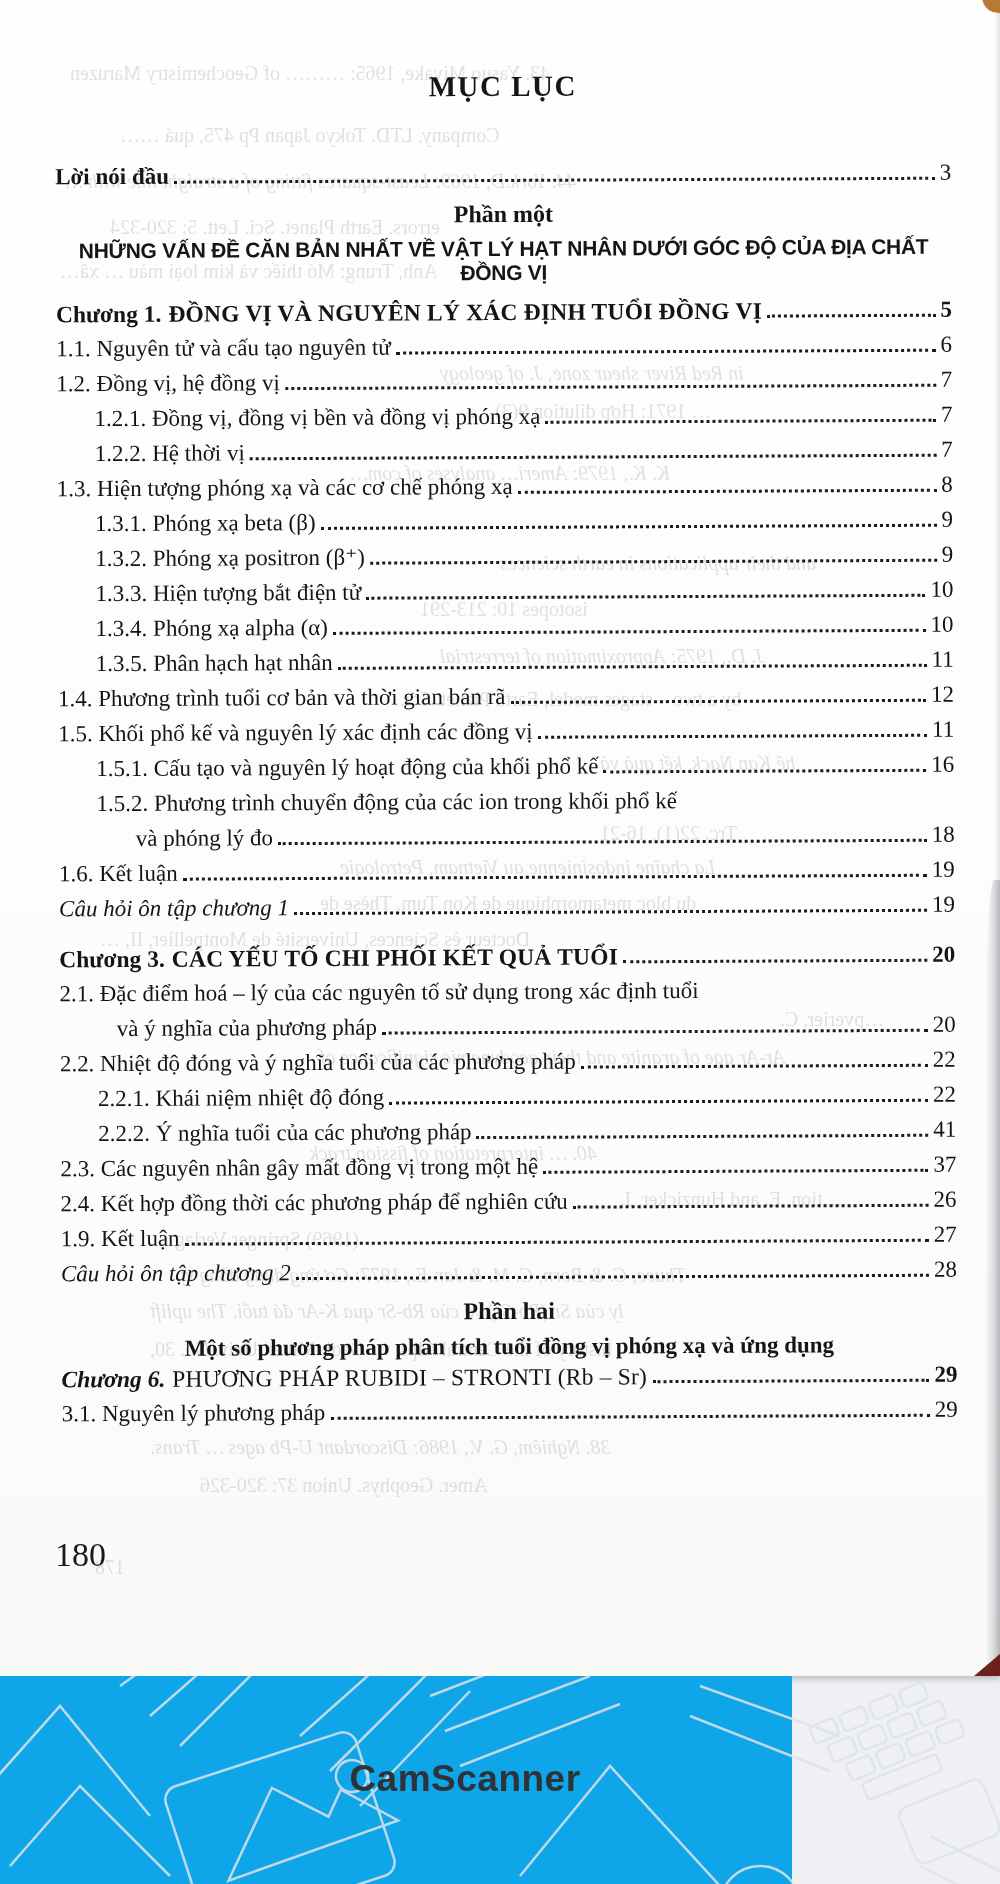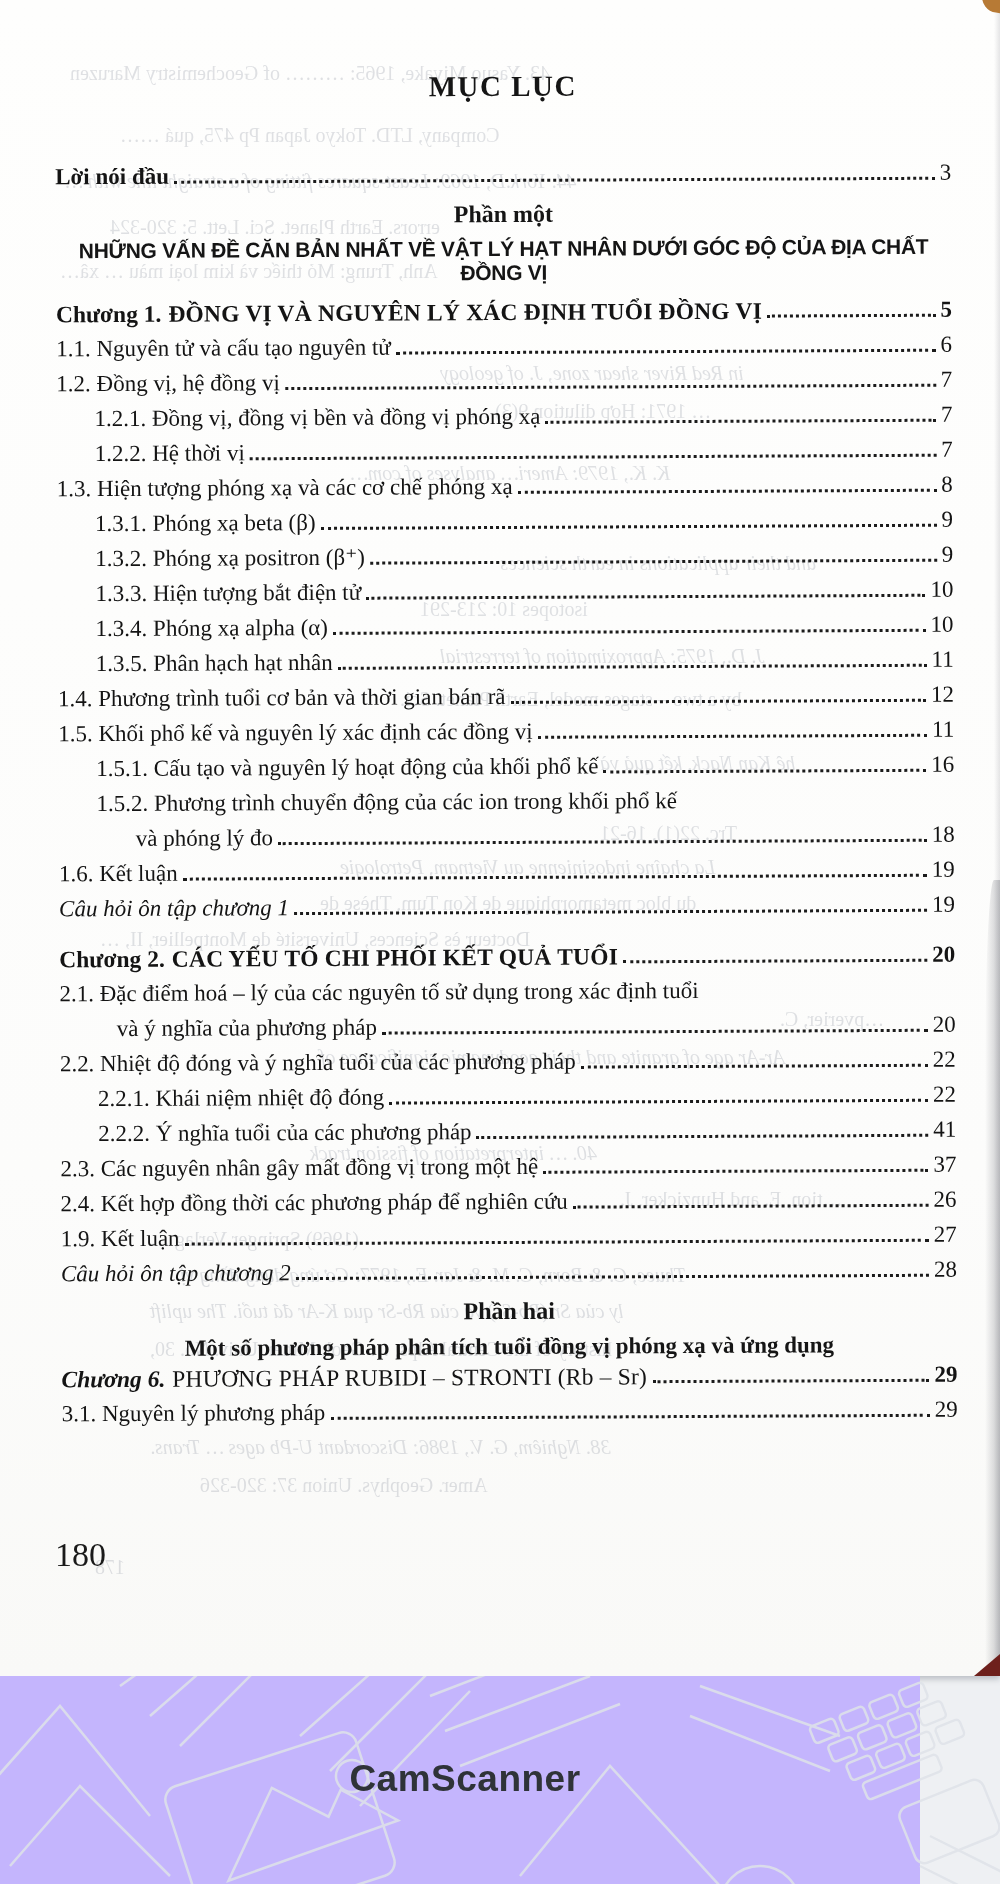--- a/index.html
+++ b/index.html
@@ -48,22 +48,22 @@
               background:linear-gradient(to left,rgba(140,140,148,.22),transparent);}
   .edge-shadow{position:absolute;right:0;top:880px;width:15px;height:796px;
                background:linear-gradient(to left,rgba(110,112,120,.38),transparent);
                border-top-left-radius:60% 200px;}
   .corner-curl{position:absolute;right:-3px;top:-4px;width:22px;height:16px;
                background:#b77a35;border-bottom-left-radius:18px;transform:rotate(8deg);}
   .bottom-sliver{position:absolute;right:0;top:1654px;width:26px;height:22px;
                  background:#6e201c;clip-path:polygon(100% 0,100% 100%,0 100%);}
 
   
-  .cs-band{position:absolute;left:0;top:1676px;width:920px;height:208px;
-           background:#c4b5fd;}
+  .cs-band{position:absolute;left:0;top:1676px;width:792px;height:208px;
+           background:#0ea5e9;}
   .cs-pattern{position:absolute;inset:0;opacity:.85;}
   .cs-text{position:absolute;left:0;top:82px;width:930px;text-align:center;
            font-family:"Liberation Sans","DejaVu Sans",sans-serif;
            font-size:37px;font-weight:600;color:#2f3338;letter-spacing:.5px;}
 </style>
 </head>
 <body>
 
 <div class="screen">
 
@@ -193,21 +193,21 @@
             <span class="label">1.6. Kết luận</span>
             <span class="leader"></span>
             <span class="pageno">19</span>
           </div>
           <div class="toc-row review">
             <span class="label">Câu hỏi ôn tập chương 1</span>
             <span class="leader"></span>
             <span class="pageno">19</span>
           </div>
           <div class="toc-row chapter mt">
-            <span class="prefix">Chương 2.</span>
+            <span class="prefix">Chương 3.</span>
             <span class="title">CÁC YẾU TỐ CHI PHỐI KẾT QUẢ TUỔI</span>
             <span class="leader"></span>
             <span class="pageno">20</span>
           </div>
           <div class="toc-row">
             <span class="label">2.1. Đặc điểm hoá – lý của các nguyên tố sử dụng trong xác định tuổi</span>
           </div>
           <div class="toc-row cont">
             <span class="label">và ý nghĩa của phương pháp</span>
             <span class="leader"></span>

